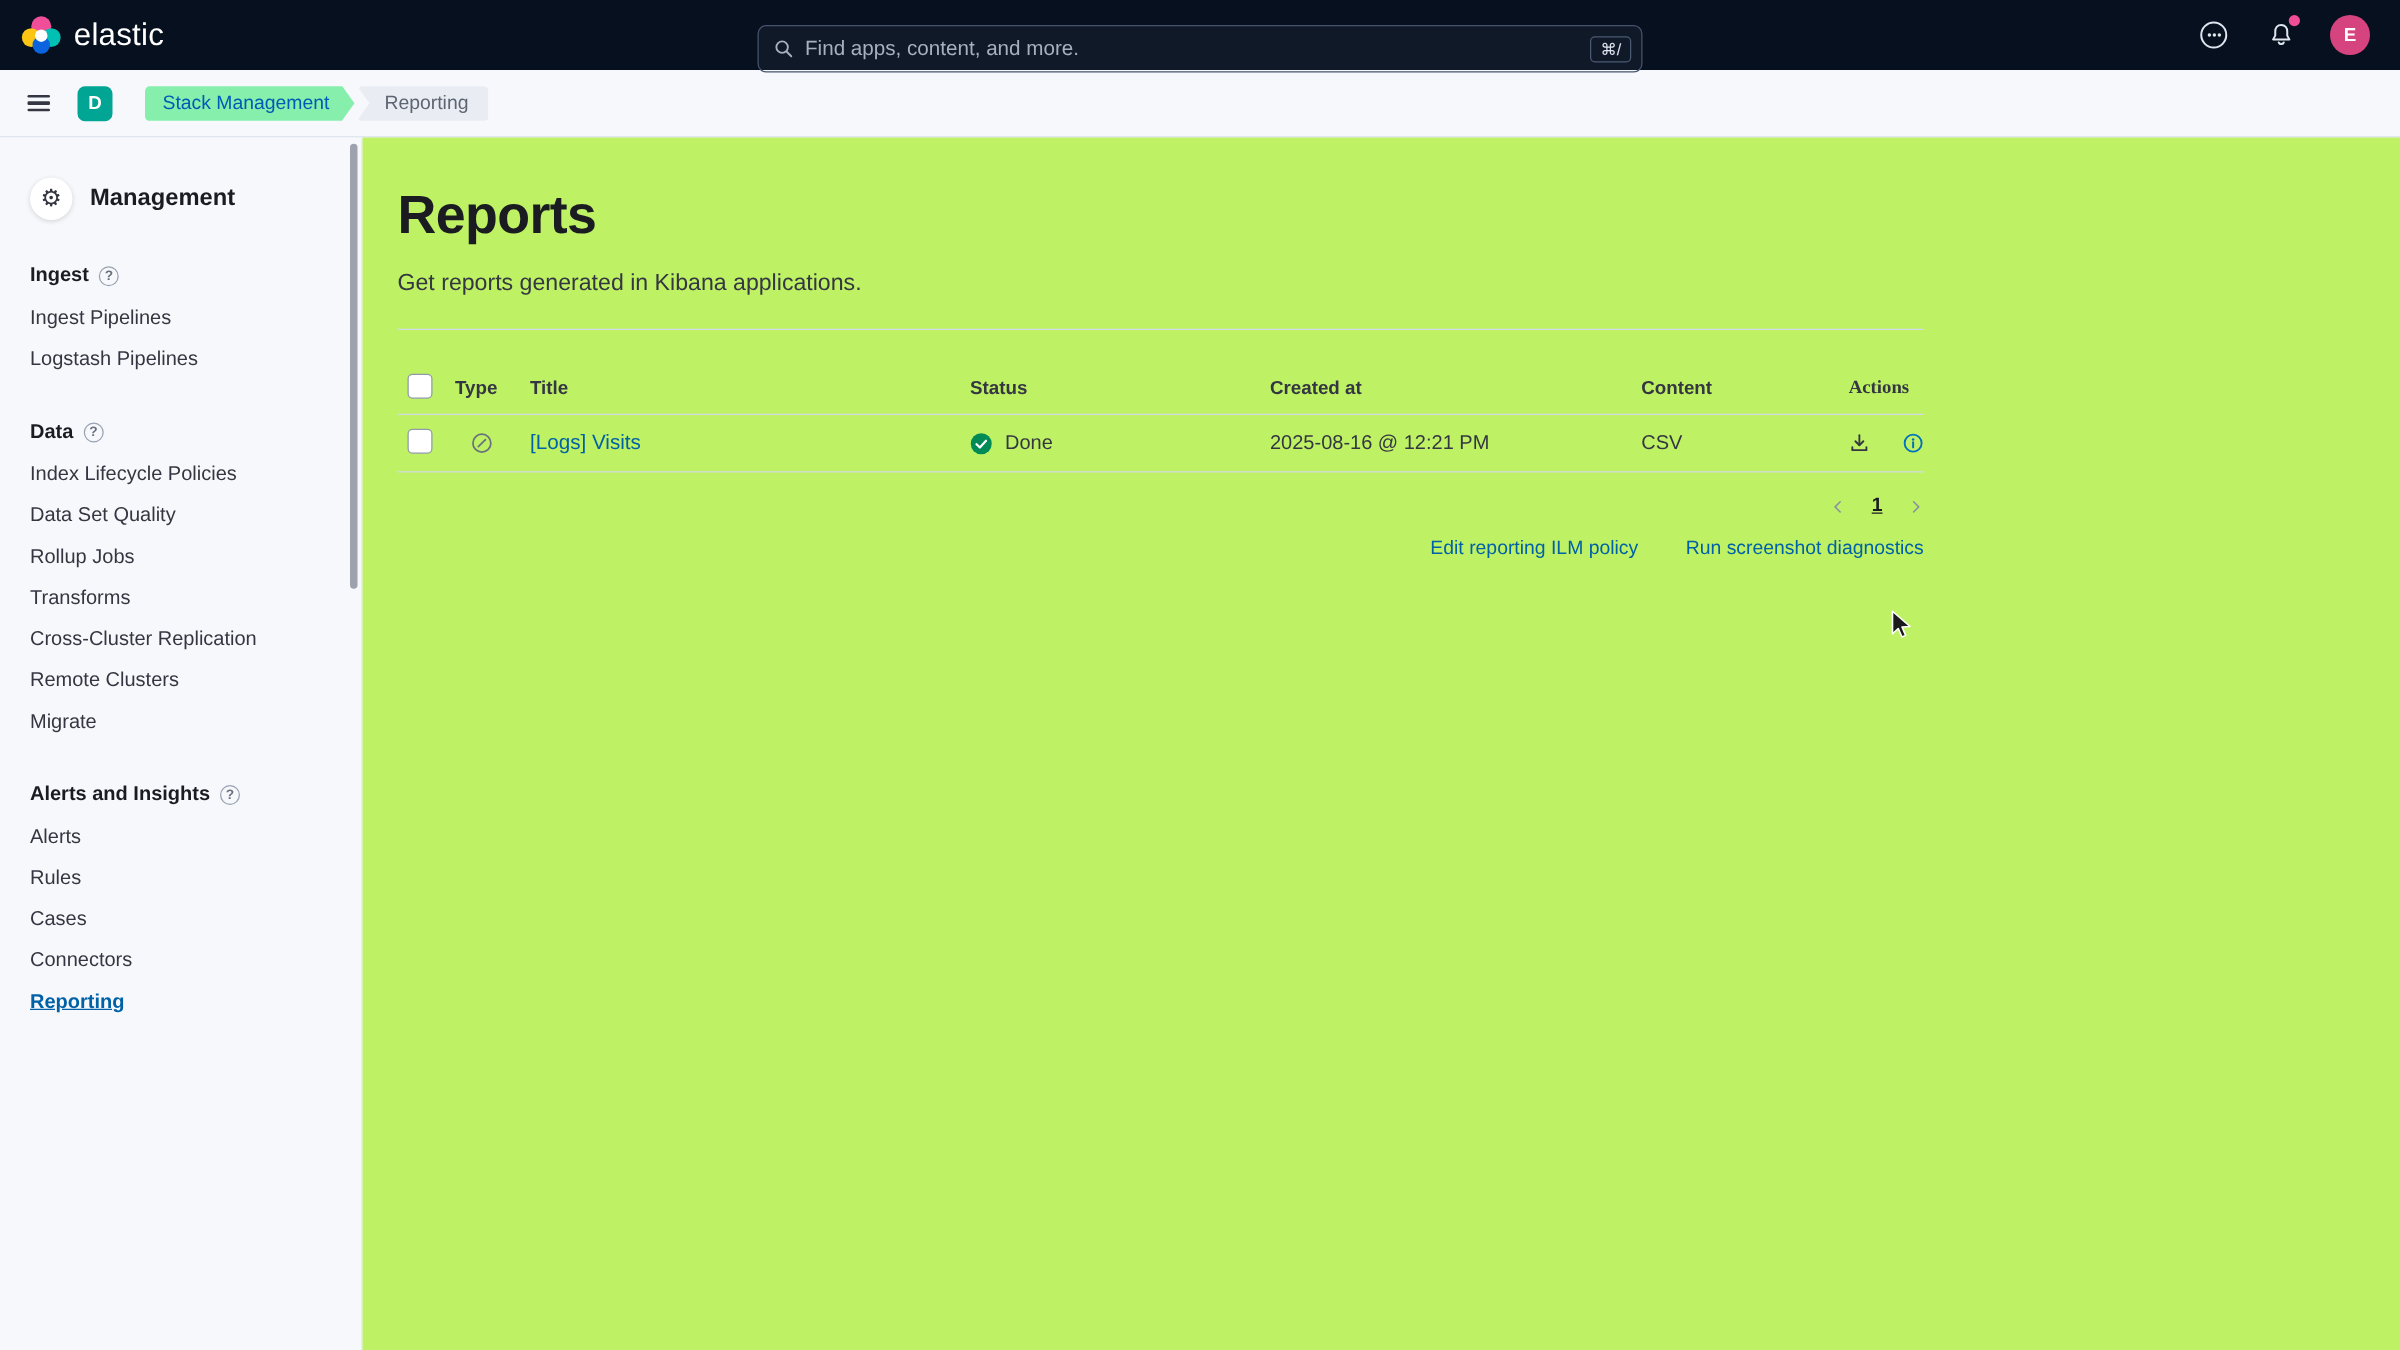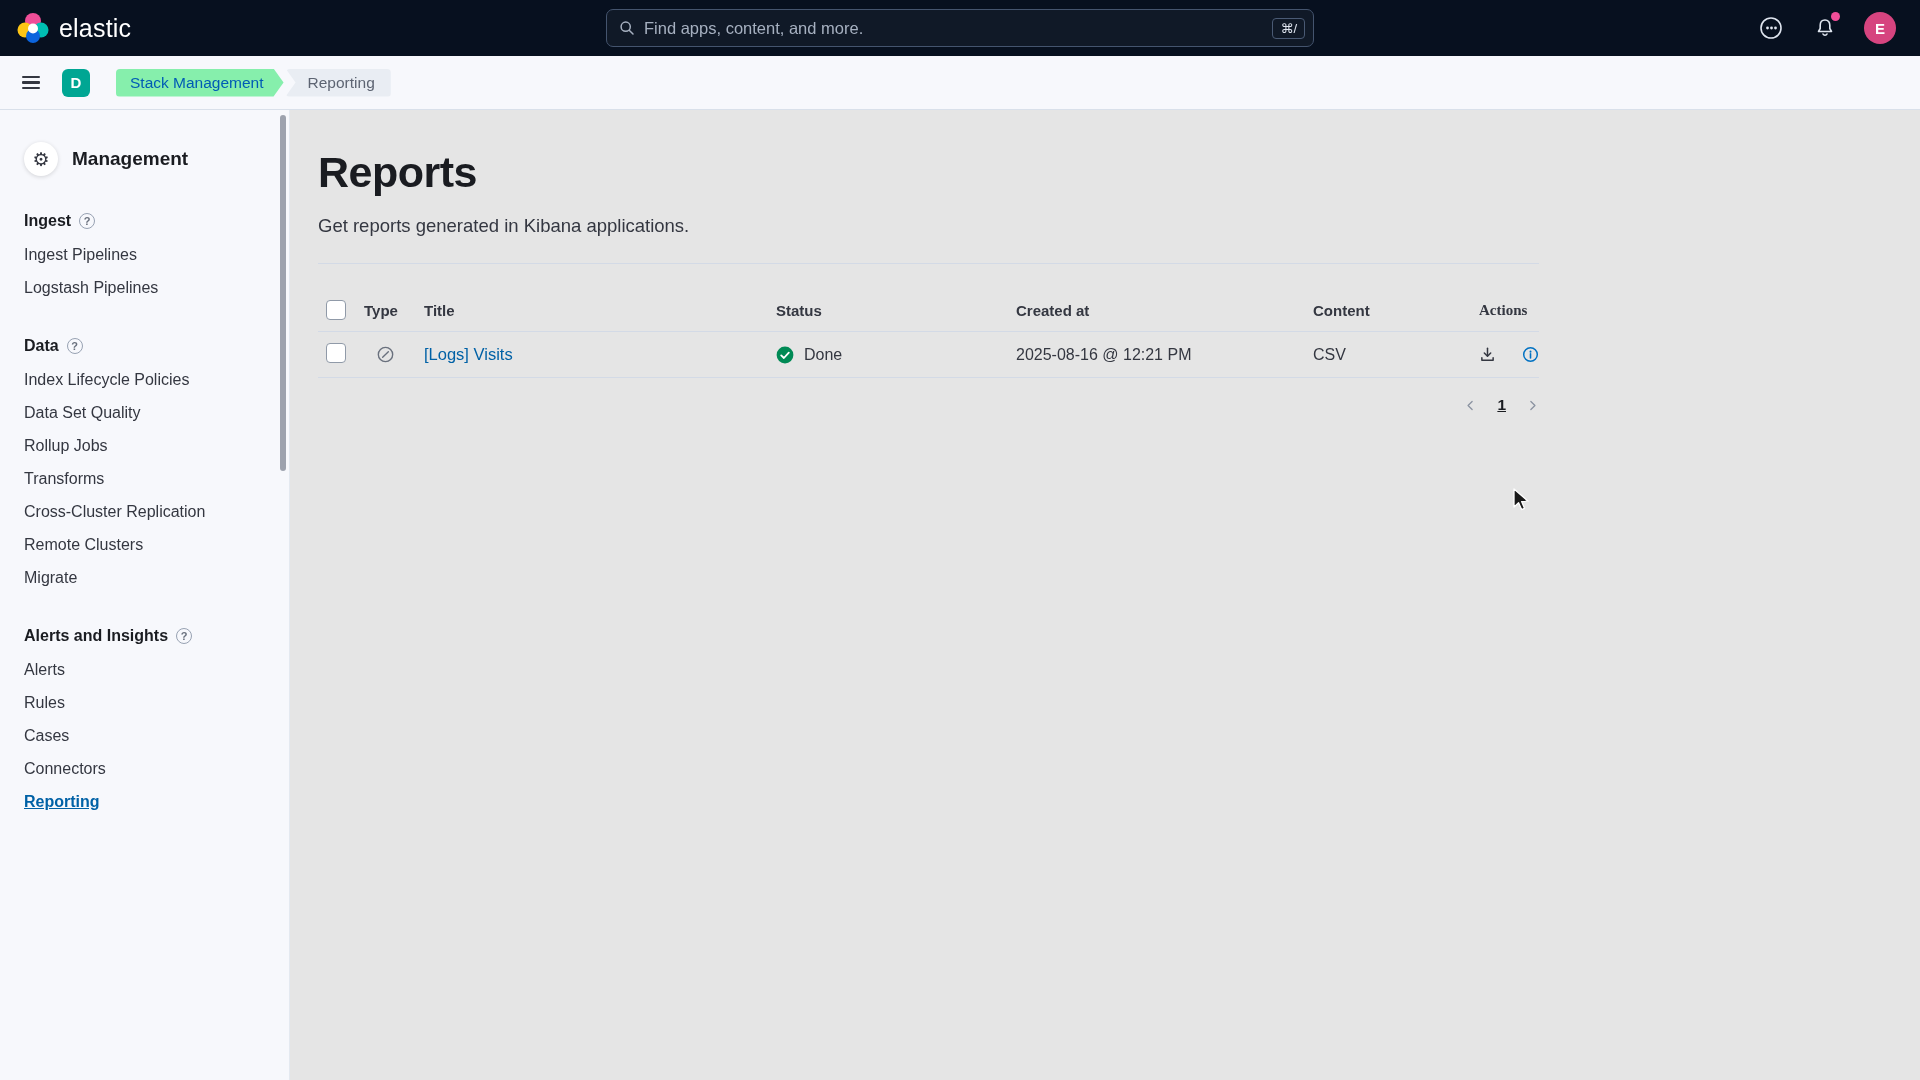--- a/index.html
+++ b/index.html
@@ -10,21 +10,21 @@
   }
 
   
   .topbar {
     position:relative; height:56px; background:#07101f;
     display:flex; align-items:center; padding:0 16px;
   }
   .brand { display:flex; align-items:center; gap:9px; }
   .brand-text { color:#ffffff; font-size:25px; font-weight:400; letter-spacing:.2px; }
   .global-search {
-    position:absolute; left:50%; top:9px; transform:translateX(-50%);
+    position:absolute; left:50%; top:20px; transform:translateX(-50%);
     width:708px; height:38px; border:1px solid #44546e; border-radius:7px;
     background:rgba(255,255,255,0.04); display:flex; align-items:center;
     padding:0 8px 0 12px; cursor:text;
   }
   .search-placeholder { flex:1; margin-left:9px; font-size:16.5px; color:#a6b0c0; }
   .kbd {
     font-size:13px; color:#dfe5ef; border:1px solid #4a5a74; border-radius:4px;
     padding:3px 7px; line-height:1;
   }
   .top-actions { margin-left:auto; display:flex; align-items:center; gap:24px; padding-right:8px; }
@@ -78,21 +78,21 @@
     font-size:11px; line-height:1; display:grid; place-items:center; cursor:pointer; font-weight:600;
   }
   .nav-item { display:block; font-size:16px; color:#343741; line-height:33px; text-decoration:none; cursor:pointer; }
   .nav-item.active { color:#0061a6; font-weight:700; text-decoration:underline; }
   .side-scrollbar {
     position:absolute; right:3px; top:5px; width:6px; height:356px;
     background:#7f8694; opacity:.75; border-radius:3px; cursor:grab;
   }
 
   
-  .main { position:absolute; left:290px; top:110px; right:0; bottom:0; background:#e5e5e5; padding:38px 0 18px 28px; }
+  .main { position:absolute; left:290px; top:110px; right:0; bottom:0; background:#bef264; padding:38px 0 18px 28px; }
   .content { width:1221px; }
   .page-title { margin:0; font-size:43px; font-weight:700; letter-spacing:-.5px; color:#1a1c21; }
   .subtitle { margin:18px 0 0; font-size:18.5px; color:#343741; }
   .rule { margin:26px 0 0; border:none; border-top:1px solid #d3dae6; }
 
   .table { margin-top:26px; }
   .thead, .trow {
     display:grid; grid-template-columns:46px 60px 352px 240px 297px 166px 1fr;
     align-items:center;
   }
@@ -283,18 +283,22 @@
         </svg>
       </button>
       <a class="page-number">1</a>
       <button class="page-chevron">
         <svg width="13" height="13" viewBox="0 0 16 16">
           <polyline points="6,3 11,8 6,13" fill="none" stroke="#8b93a1" stroke-width="1.6" stroke-linecap="round" stroke-linejoin="round"></polyline>
         </svg>
       </button>
     </div>
 
+    <div class="footer-links">
+      <a class="blue-link">Edit reporting ILM policy</a>
+      <a class="blue-link">Run screenshot diagnostics</a>
+    </div>
   </div>
 </main>
 
 <svg class="cursor" width="20" height="24" viewBox="0 0 20 24">
   <path d="M2 1 L2 19 L6.6 14.8 L9.6 21.6 L12.5 20.3 L9.6 13.6 L16 13.2 Z" fill="#1a1a1a" stroke="#ffffff" stroke-width="1.3" stroke-linejoin="round"></path>
 </svg>
 
 </body></html>

